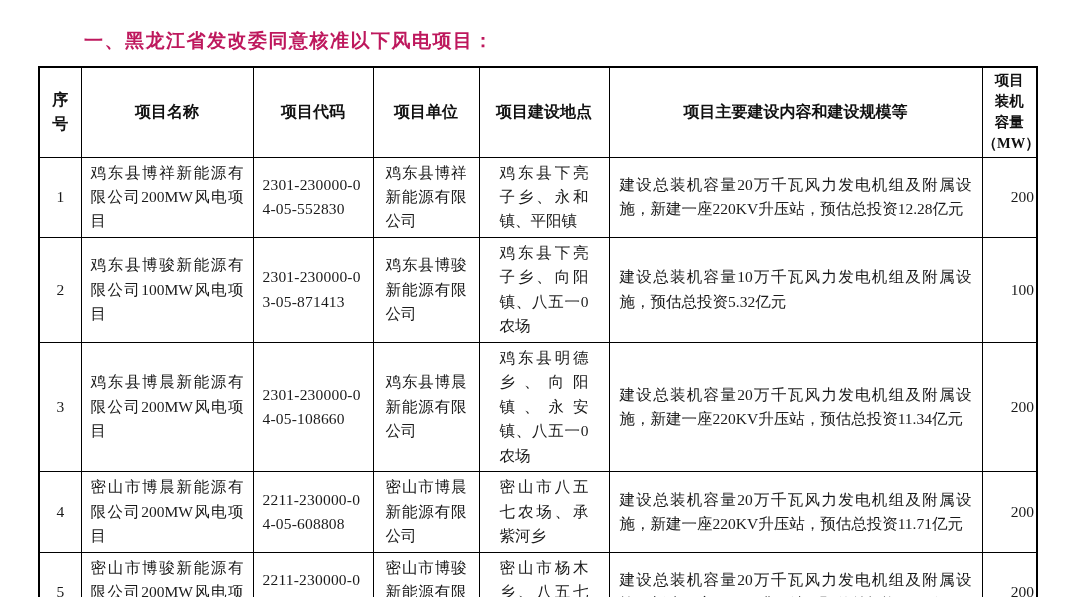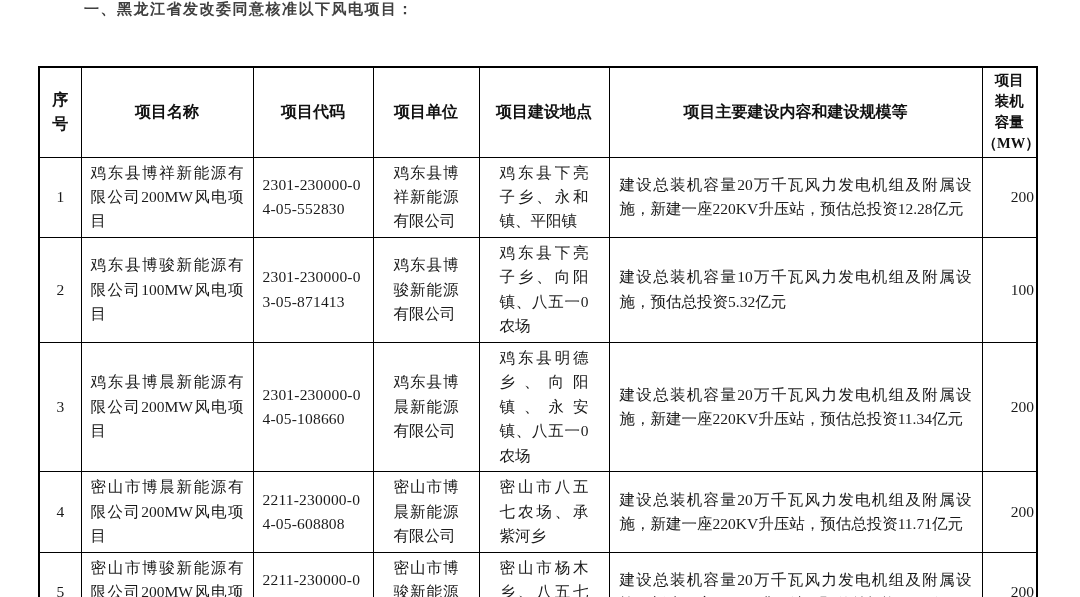--- a/index.html
+++ b/index.html
@@ -10,26 +10,26 @@
     background: #ffffff;
     color: #161616;
     font-family: "Liberation Serif", "DejaVu Serif", serif;
     position: relative;
     overflow: hidden;
   }
 
   .doc-title {
     position: absolute;
     left: 84px;
-    top: 0;
-    font-size: 15px;
+    top: 28px;
+    font-size: 19px;
     font-weight: 700;
     letter-spacing: 1.5px;
     white-space: nowrap;
-    color: #404040;
+    color: #be185d;
   }
 
   table.projects-table {
     position: absolute;
     left: 38px;
     top: 66px;
     width: 998px;
     border-collapse: collapse;
     table-layout: fixed;
     border: 2.5px solid #000;
@@ -53,21 +53,21 @@
     padding: 3px 8px;
     color: #1a1a1a;
   }
 
   th.h-no   { white-space: pre-line; }
   th.h-cap  { white-space: pre-line; font-size: 14.5px; line-height: 1.45; padding: 2px 0; }
 
   td.c-no      { text-align: center; padding: 2px; }
   td.c-name    { text-align: justify; padding: 3px 9px; margin-top: 16px; }
   td.c-code    { text-align: left; word-break: break-all; padding: 13px 9px; letter-spacing: 0.2px; }
-  td.c-unit    { text-align: justify; padding: 3px 20px; }
+  td.c-unit    { text-align: justify; padding: 3px 12px; }
   td.c-loc     { text-align: justify; padding: 3px 20px; }
   td.c-content { text-align: justify; padding: 3px 10px; }
   td.c-cap     { text-align: right; padding: 2px; }
 
   tr.r-head  { height: 90px; }
   tr.r1      { height: 79px; }
   tr.r2      { height: 74px; }
   tr.r3      { height: 84px; }
   tr.r4      { height: 52px; }
   tr.r5      { height: 44px; }

